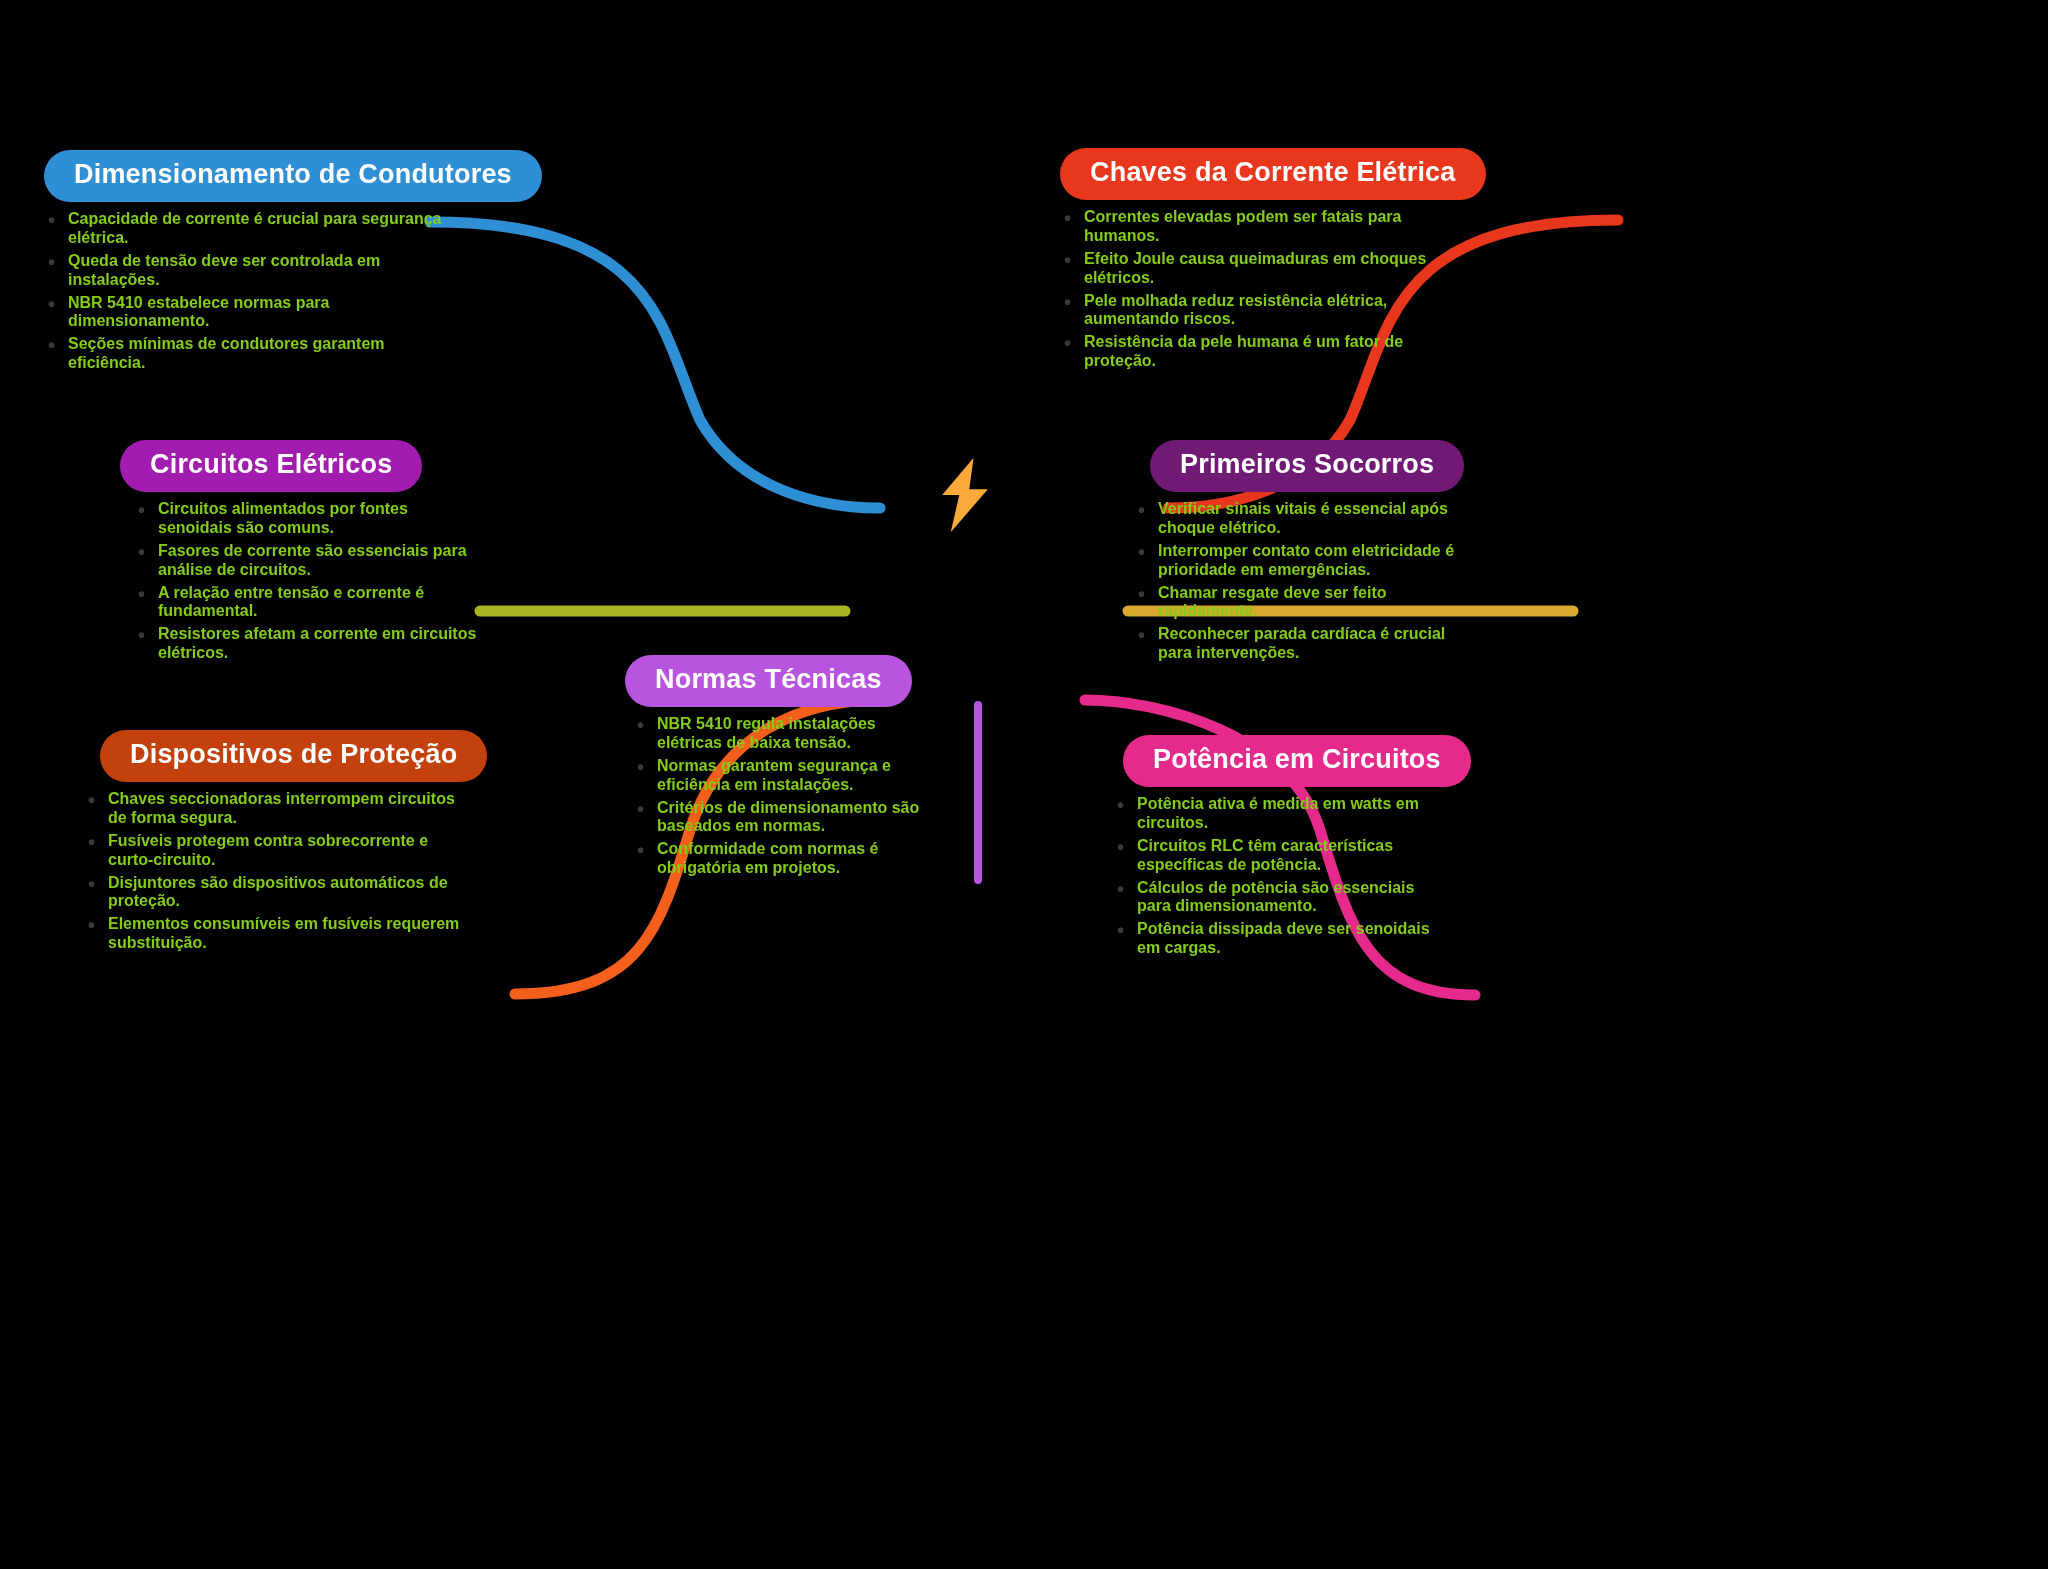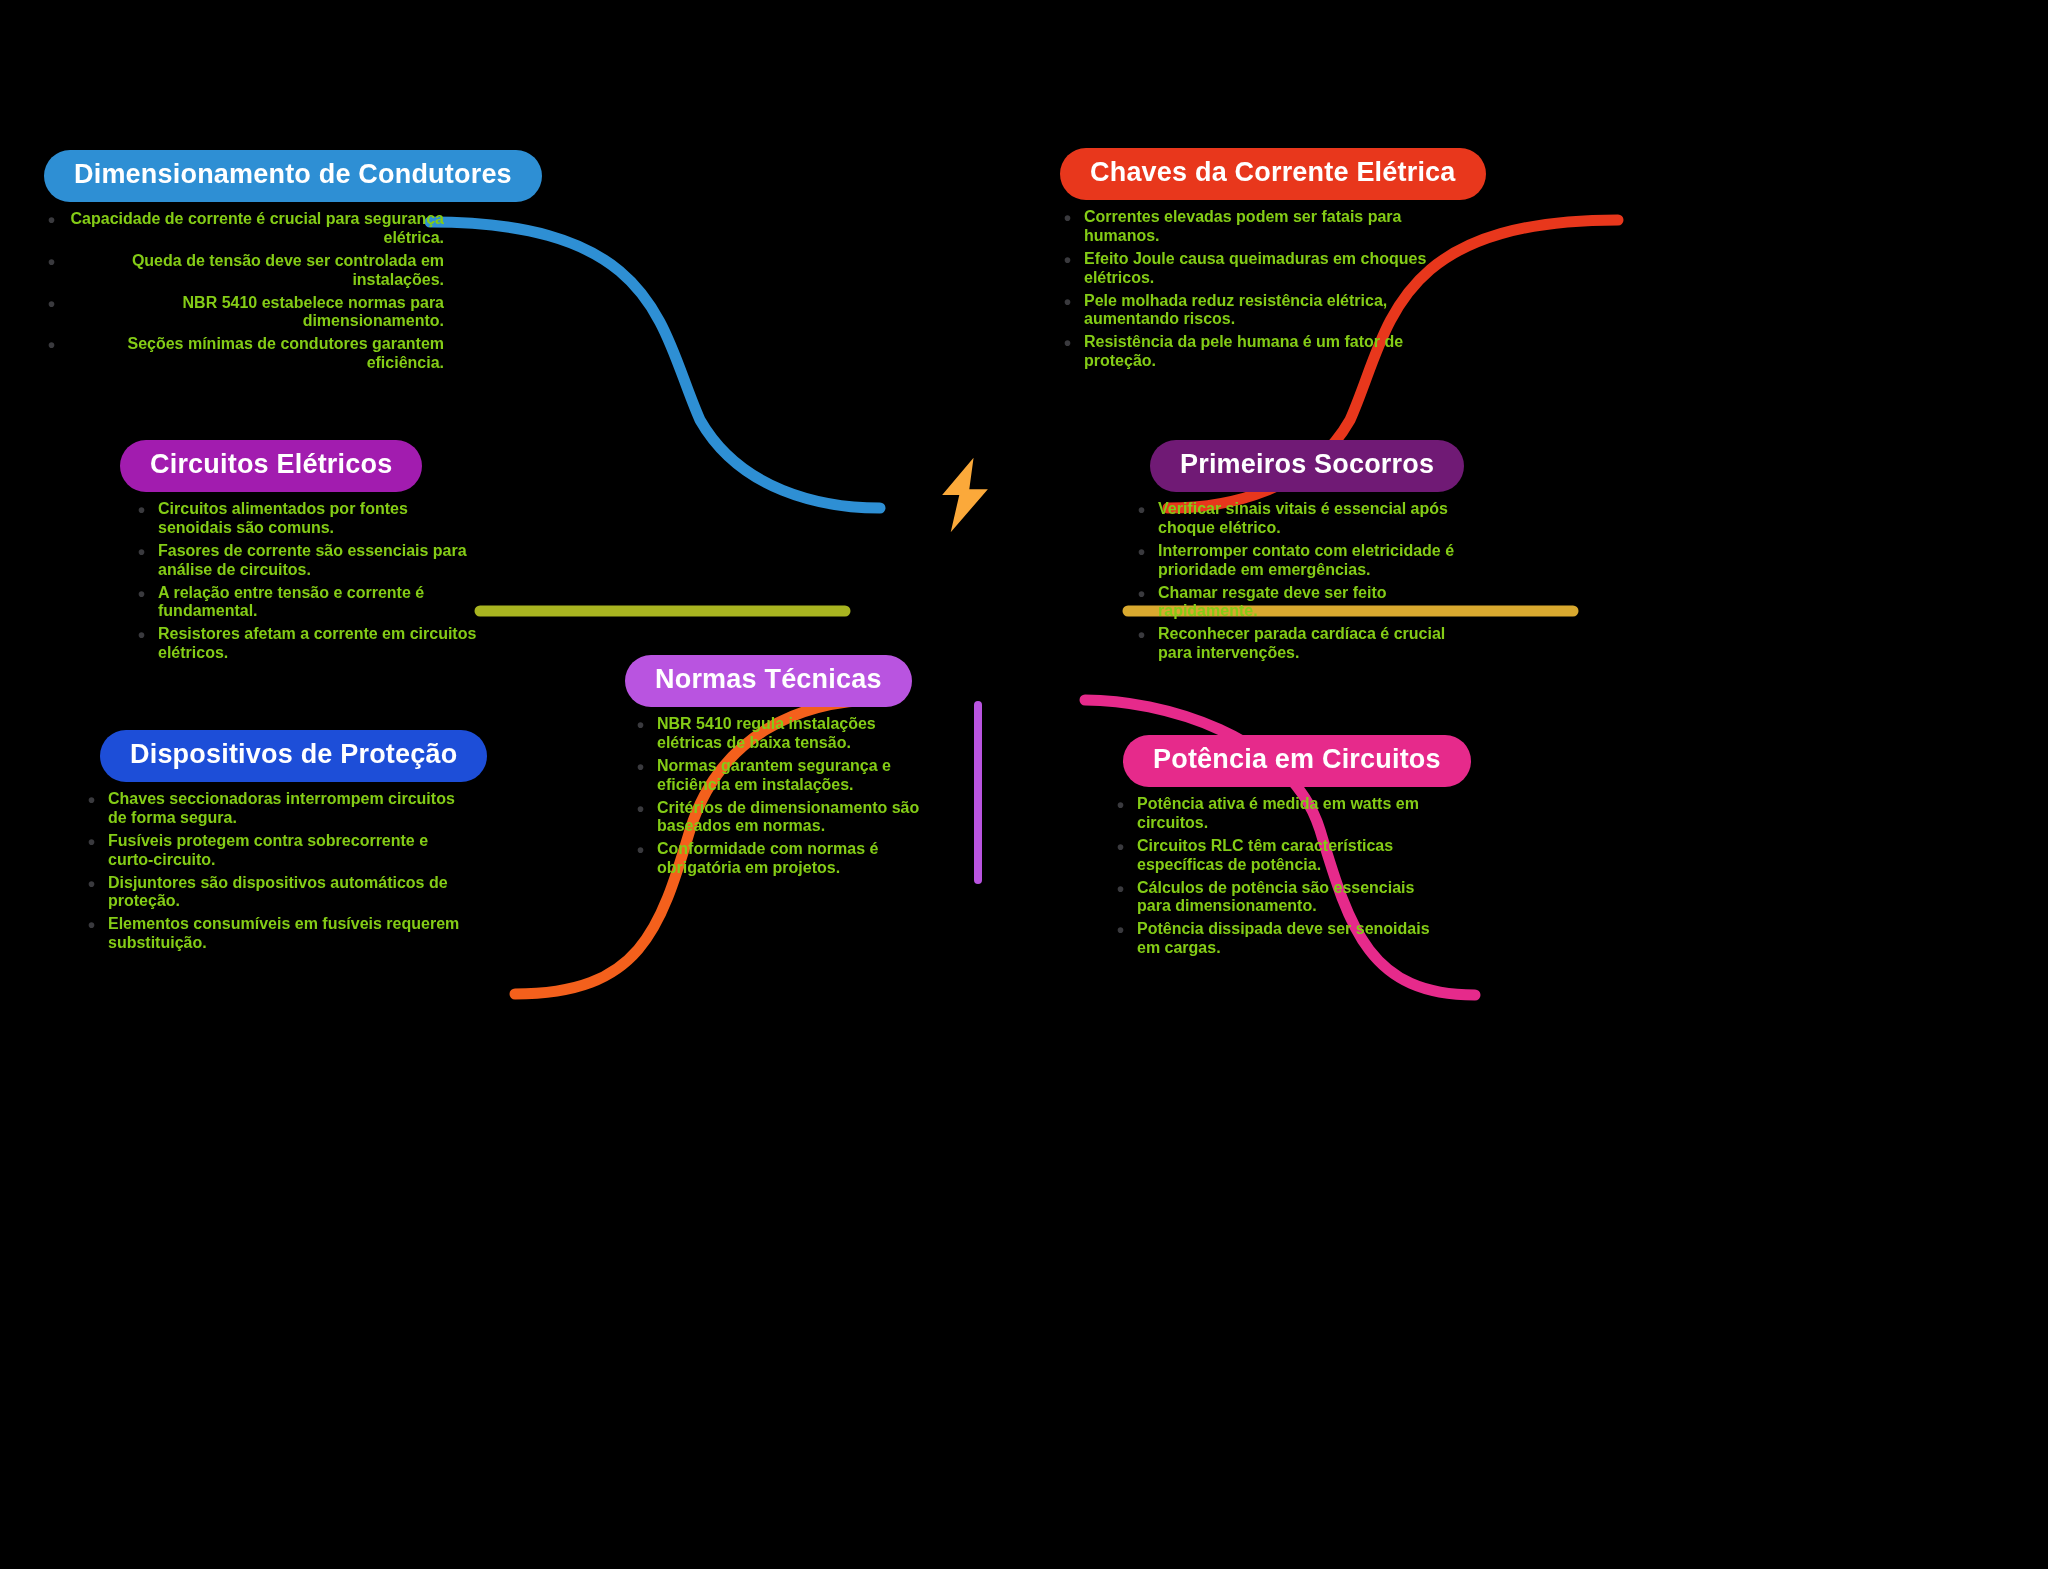--- a/index.html
+++ b/index.html
@@ -74,21 +74,21 @@
   .branch-list li::before {
     content: "•";
     position: absolute;
     left: 4px;
     top: -1px;
     color: #3a3a3e;
     font-size: 20px;
   }
 
   
-  #branch-conductors { left: 44px;   top: 150px;  width: 400px; text-align: right; }
+  #branch-conductors { left: 44px;   top: 150px;  width: 400px; }
   #branch-effects    { left: 1060px; top: 148px;  width: 400px; text-align: left; }
   #branch-circuits   { left: 120px;  top: 440px;  width: 360px; }
   #branch-firstaid   { left: 1120px; top: 440px;  width: 360px; }
   #branch-protection { left: 76px;   top: 730px;  width: 400px; }
   #branch-norms      { left: 625px;  top: 655px;  width: 300px; }
   #branch-power      { left: 1105px; top: 735px;  width: 340px; }
 
   #branch-effects .branch-pill { margin-left: 0; }
 </style>
 </head>
@@ -151,21 +151,21 @@
     <div class="branch-pill" style="background:#701a75; margin-left:30px">Primeiros Socorros</div>
     <ul class="branch-list" style="margin-left:14px">
       <li>Verificar sinais vitais é essencial após choque elétrico.</li>
       <li>Interromper contato com eletricidade é prioridade em emergências.</li>
       <li>Chamar resgate deve ser feito rapidamente.</li>
       <li>Reconhecer parada cardíaca é crucial para intervenções.</li>
     </ul>
   </div>
 
   <div class="branch" id="branch-protection">
-    <div class="branch-pill" style="background:#1d4ed8; margin-left:24px">Dispositivos de Proteção</div>
+    <div class="branch-pill" style="background:#c2410c; margin-left:24px">Dispositivos de Proteção</div>
     <ul class="branch-list" style="margin-left:8px">
       <li>Chaves seccionadoras interrompem circuitos de forma segura.</li>
       <li>Fusíveis protegem contra sobrecorrente e curto-circuito.</li>
       <li>Disjuntores são dispositivos automáticos de proteção.</li>
       <li>Elementos consumíveis em fusíveis requerem substituição.</li>
     </ul>
   </div>
 
   <div class="branch" id="branch-norms">
     <div class="branch-pill" style="background:#B954E0">Normas Técnicas</div>

